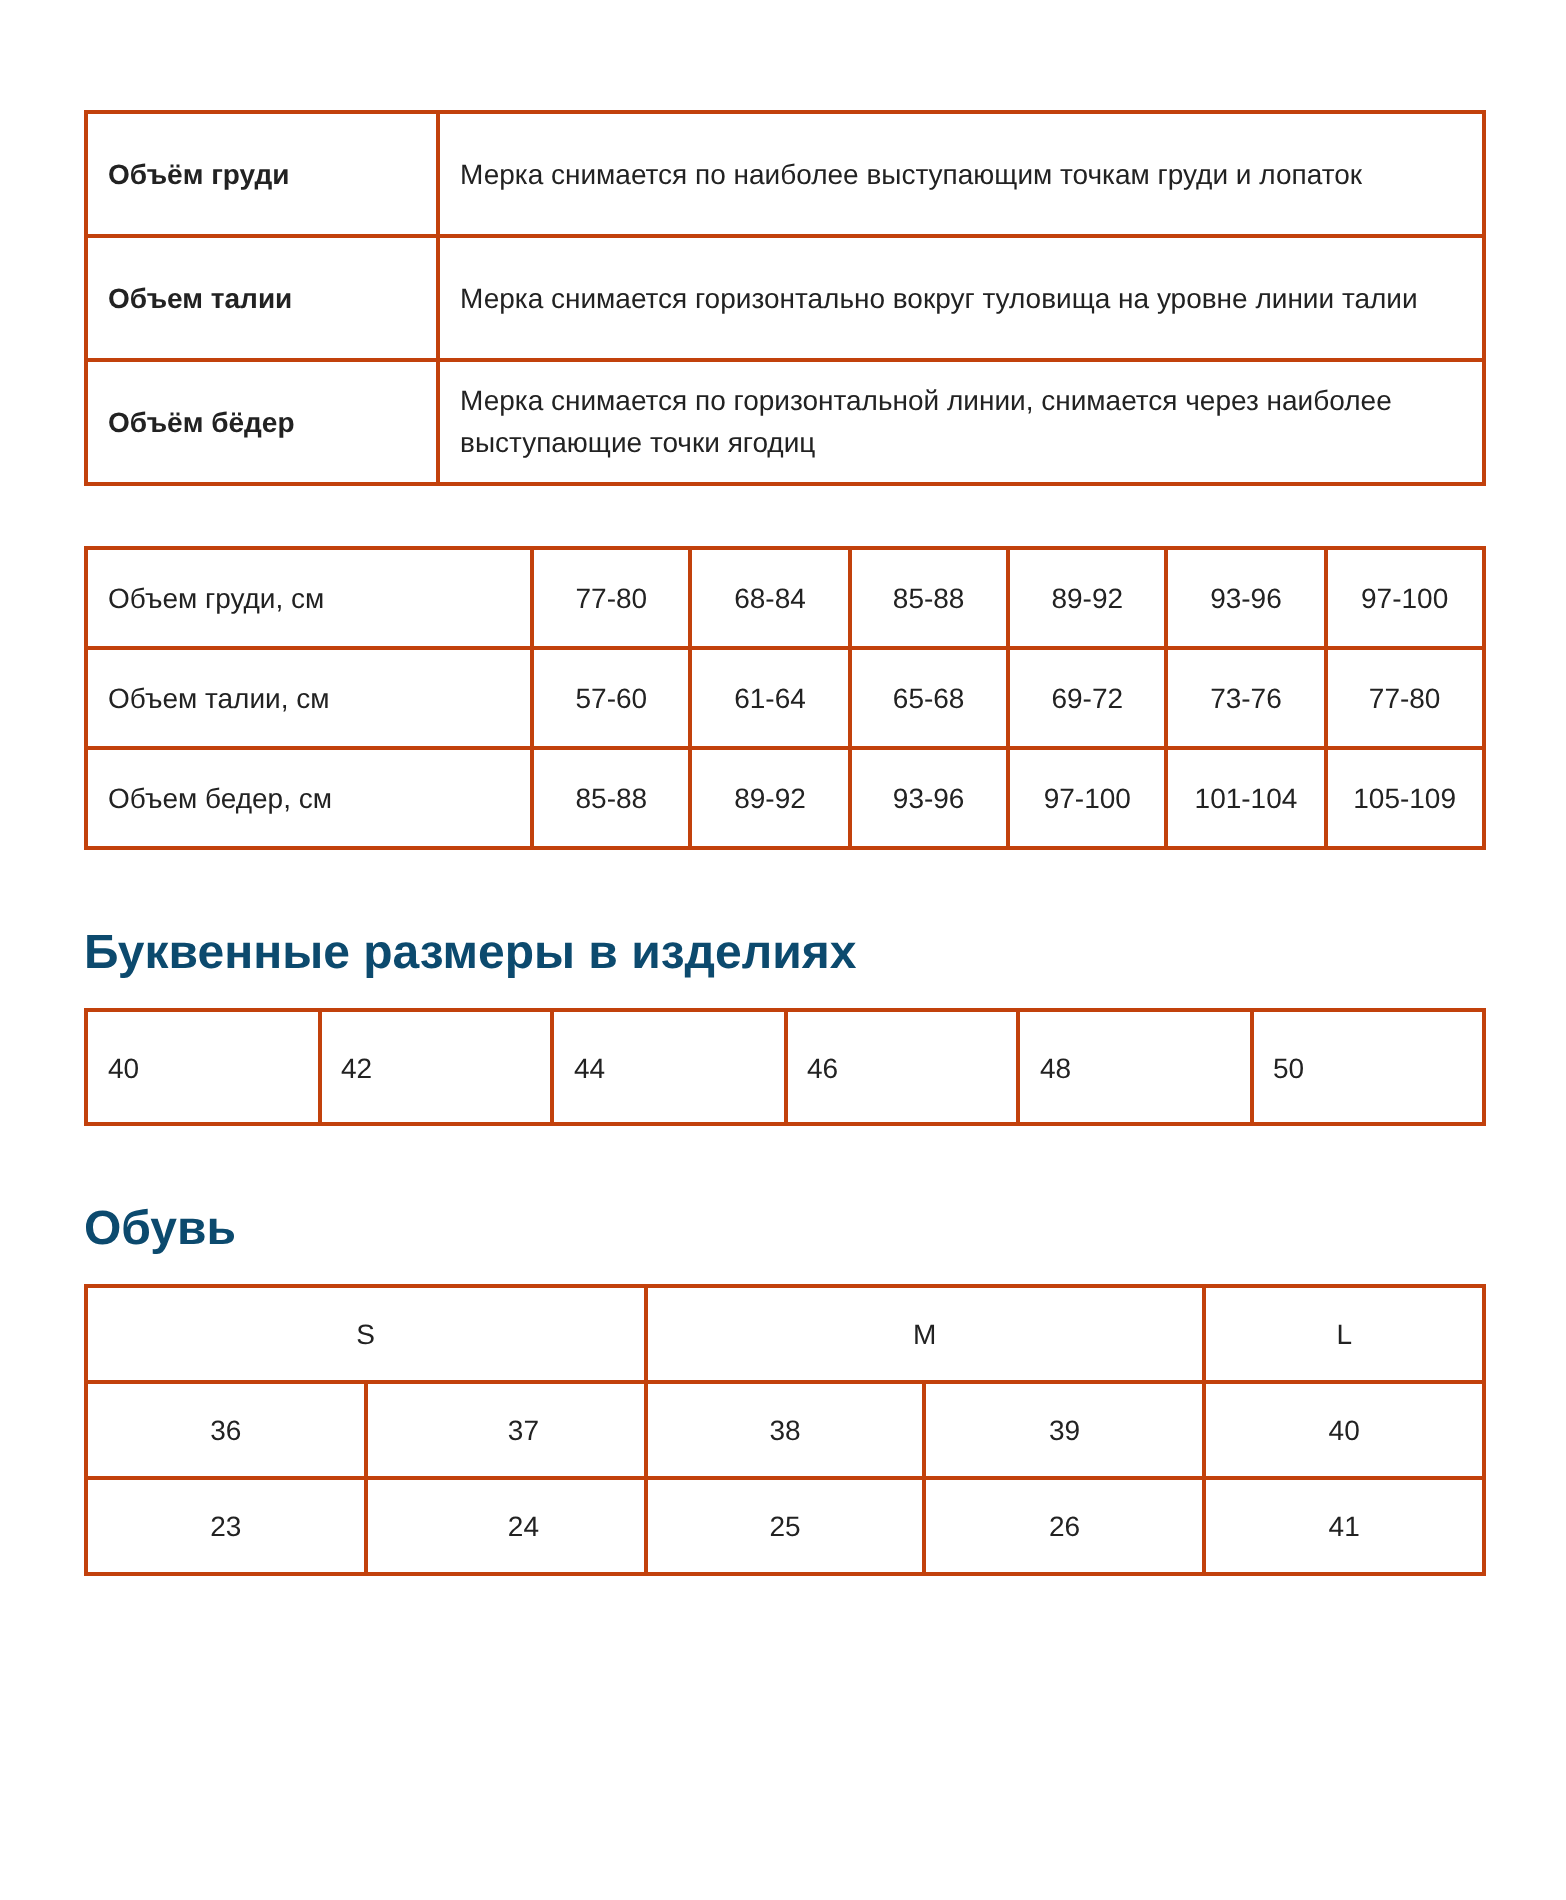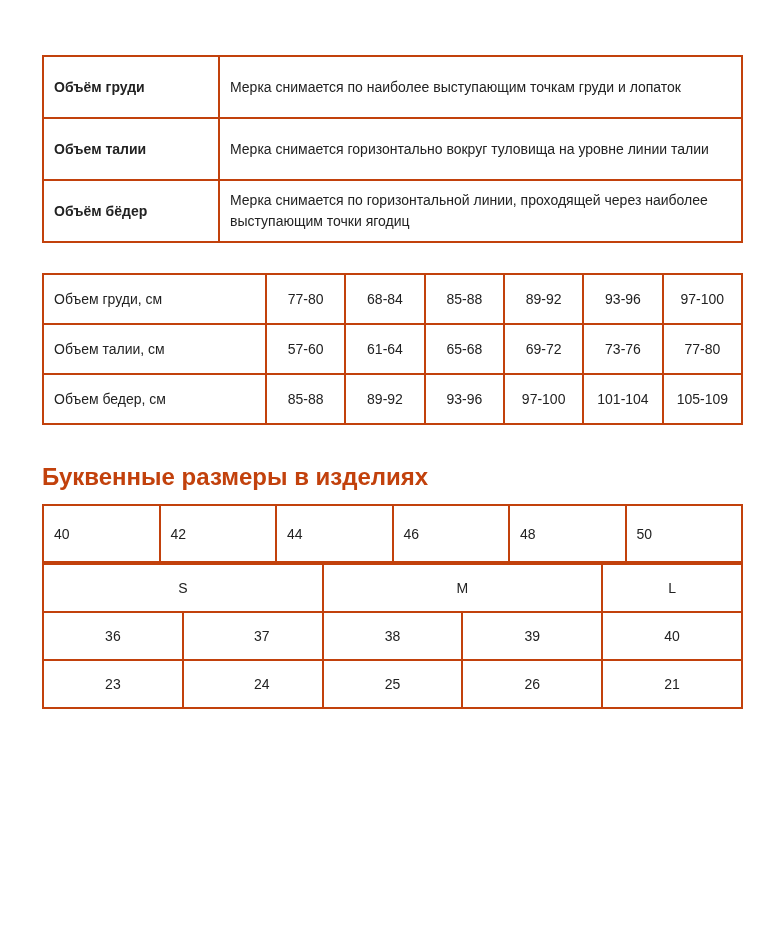--- a/index.html
+++ b/index.html
@@ -21,21 +21,21 @@
 
   
   .t-rus { margin-top: 30px; }
   .t-rus td { height: 48px; }
   .t-rus .label-col { width: 201px; text-align: left; }
   .t-rus .val { text-align: center; padding: 0 2px; }
   .t-rus .size-head { font-weight: bold; }
 
   
   .section-heading {
-    font-size: 24px; font-weight: bold; color: #c2410c;
+    font-size: 24px; font-weight: bold; color: #0c4a6e;
     line-height: 28px; margin: 38px 0 13px 0;
   }
 
   
   .t-letters td { height: 55px; text-align: left; }
 
   
   .t-shoes td { height: 46px; text-align: center; padding: 0 2px; }
   .t-shoes .c1 { width: 165px; }
   .t-shoes .c2 { width: 137px; padding-left: 20px; }
@@ -53,21 +53,21 @@
         <tr>
       <td class="label-col">Объём груди</td>
       <td class="desc-col">Мерка снимается по наиболее выступающим точкам груди и лопаток</td>
     </tr>
     <tr>
       <td class="label-col">Объем талии</td>
       <td class="desc-col">Мерка снимается горизонтально вокруг туловища на уровне линии талии</td>
     </tr>
     <tr>
       <td class="label-col">Объём бёдер</td>
-      <td class="desc-col">Мерка снимается по горизонтальной линии, проходящей через наиболее выступающим точки ягодиц</td>
+      <td class="desc-col">Мерка снимается по горизонтальной линии, снимается через наиболее выступающие точки ягодиц</td>
     </tr>
   </tbody>
     </table>
 
   <table class="t-rus">
     <tbody>
     <tr>
       <td class="label-col">Объем груди, см</td>
       <td class="val">77-80</td>
       <td class="val">68-84</td>
@@ -105,38 +105,39 @@
       <td>40</td>
       <td>42</td>
       <td>44</td>
       <td>46</td>
       <td>48</td>
       <td>50</td>
     </tr>
   </tbody>
     </table>
 
+  <div class="section-heading">Обувь</div>
 
   <table class="t-shoes">
     <tbody>
         <tr>
       <td colspan="2">S</td>
       <td colspan="2">M</td>
       <td>L</td>
     </tr>
     <tr>
       <td class="c1">36</td>
       <td class="c2">37</td>
       <td class="c3">38</td>
       <td class="c4">39</td>
       <td class="c5">40</td>
     </tr>
     <tr>
       <td class="c1">23</td>
       <td class="c2">24</td>
       <td class="c3">25</td>
       <td class="c4">26</td>
-      <td class="c5">21</td>
+      <td class="c5">41</td>
     </tr>
   </tbody>
     </table>
 
 </div>
 
 </body></html>

